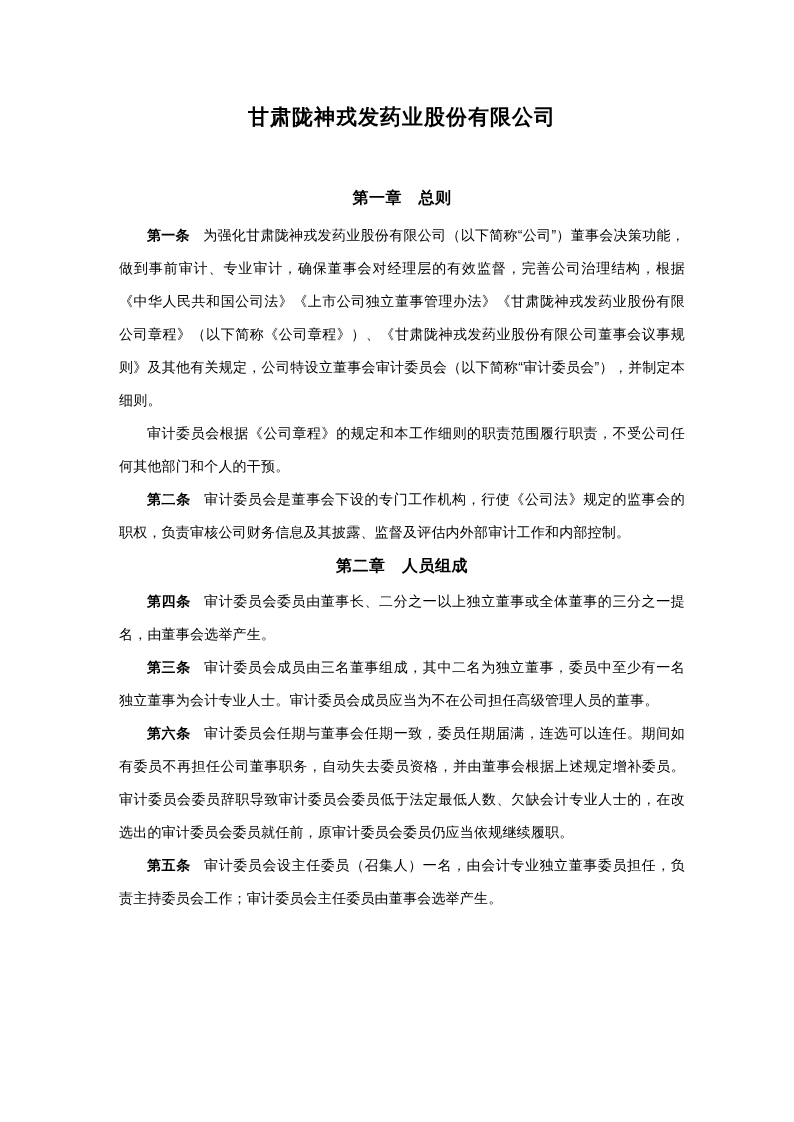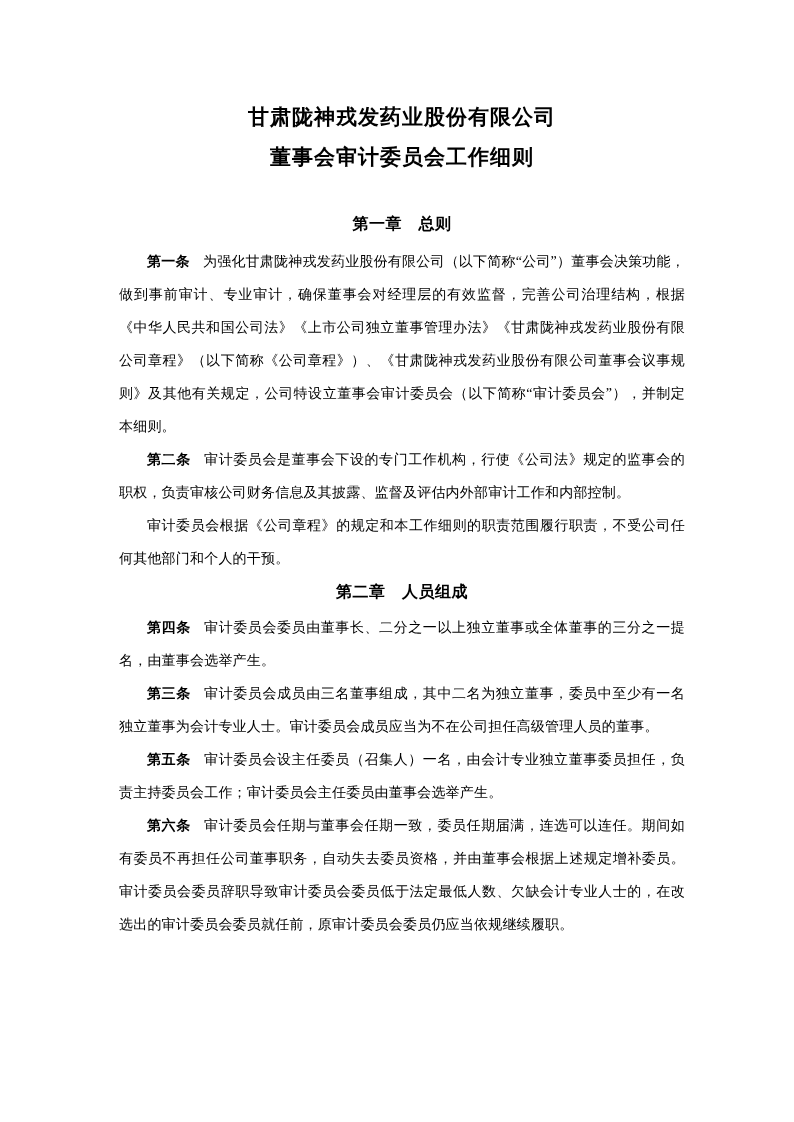--- a/index.html
+++ b/index.html
@@ -7,21 +7,21 @@
     padding: 0;
     background: #ffffff;
   }
   .page {
     position: relative;
     width: 794px;
     height: 1122px;
     margin: 0 auto;
     background: #ffffff;
     color: #000000;
-    font-family: Liberation Serif, serif;
+    font-family: Liberation Sans, sans-serif;
     box-sizing: border-box;
     padding: 97px 109px 0 119px;
     overflow: hidden;
   }
   .doc-title {
     margin: 0;
     font-size: 21px;
     line-height: 40px;
     font-weight: 700;
     text-align: center;
@@ -29,21 +29,21 @@
   }
   .chapter-heading {
     margin: 0 0 3px 0;
     font-size: 16px;
     line-height: 33px;
     font-weight: 700;
     text-align: center;
     letter-spacing: 0.5px;
   }
   .chapter-heading.first {
-    margin-top: 30px;
+    margin-top: 44px;
     margin-bottom: 5px;
   }
   .para {
     margin: 0;
     font-size: 14px;
     line-height: 33px;
     text-align: justify;
     text-indent: 2em;
     letter-spacing: 0.2px;
   }
@@ -55,37 +55,36 @@
     margin-right: 0;
   }
 </style>
 </head>
 <body>
 
 <div class="page">
 
   <h1 class="doc-title">甘肃陇神戎发药业股份有限公司</h1>
 
-  <h1 class="doc-title">董事会审计委员会工作细则</h1>
 
   <section class="chapter">
     <h2 class="chapter-heading first">第一章　总则</h2>
 
     <p class="para"><span class="art-label">第一条</span><span>为强化甘肃陇神戎发药业股份有限公司（以下简称“公司”）董事会决策功能，做到事前审计、专业审计，确保董事会对经理层的有效监督，完善公司治理结构，根据《中华人民共和国公司法》《上市公司独立董事管理办法》《甘肃陇神戎发药业股份有限公司章程》（以下简称《公司章程》）、《甘肃陇神戎发药业股份有限公司董事会议事规则》及其他有关规定，公司特设立董事会审计委员会（以下简称“审计委员会”），并制定本细则。</span></p>
 
+    <p class="para"><span class="art-label"></span><span>审计委员会根据《公司章程》的规定和本工作细则的职责范围履行职责，不受公司任何其他部门和个人的干预。</span></p>
+
     <p class="para"><span class="art-label">第二条</span><span>审计委员会是董事会下设的专门工作机构，行使《公司法》规定的监事会的职权，负责审核公司财务信息及其披露、监督及评估内外部审计工作和内部控制。</span></p>
-
-    <p class="para"><span class="art-label"></span><span>审计委员会根据《公司章程》的规定和本工作细则的职责范围履行职责，不受公司任何其他部门和个人的干预。</span></p>
   </section>
 
   <section class="chapter">
     <h2 class="chapter-heading">第二章　人员组成</h2>
 
     <p class="para"><span class="art-label">第四条</span><span>审计委员会委员由董事长、二分之一以上独立董事或全体董事的三分之一提名，由董事会选举产生。</span></p>
 
     <p class="para"><span class="art-label">第三条</span><span>审计委员会成员由三名董事组成，其中二名为独立董事，委员中至少有一名独立董事为会计专业人士。审计委员会成员应当为不在公司担任高级管理人员的董事。</span></p>
 
+    <p class="para"><span class="art-label">第六条</span><span>审计委员会任期与董事会任期一致，委员任期届满，连选可以连任。期间如有委员不再担任公司董事职务，自动失去委员资格，并由董事会根据上述规定增补委员。审计委员会委员辞职导致审计委员会委员低于法定最低人数、欠缺会计专业人士的，在改选出的审计委员会委员就任前，原审计委员会委员仍应当依规继续履职。</span></p>
+
     <p class="para"><span class="art-label">第五条</span><span>审计委员会设主任委员（召集人）一名，由会计专业独立董事委员担任，负责主持委员会工作；审计委员会主任委员由董事会选举产生。</span></p>
-
-    <p class="para"><span class="art-label">第六条</span><span>审计委员会任期与董事会任期一致，委员任期届满，连选可以连任。期间如有委员不再担任公司董事职务，自动失去委员资格，并由董事会根据上述规定增补委员。审计委员会委员辞职导致审计委员会委员低于法定最低人数、欠缺会计专业人士的，在改选出的审计委员会委员就任前，原审计委员会委员仍应当依规继续履职。</span></p>
   </section>
 
 </div>
 
 </body></html>

